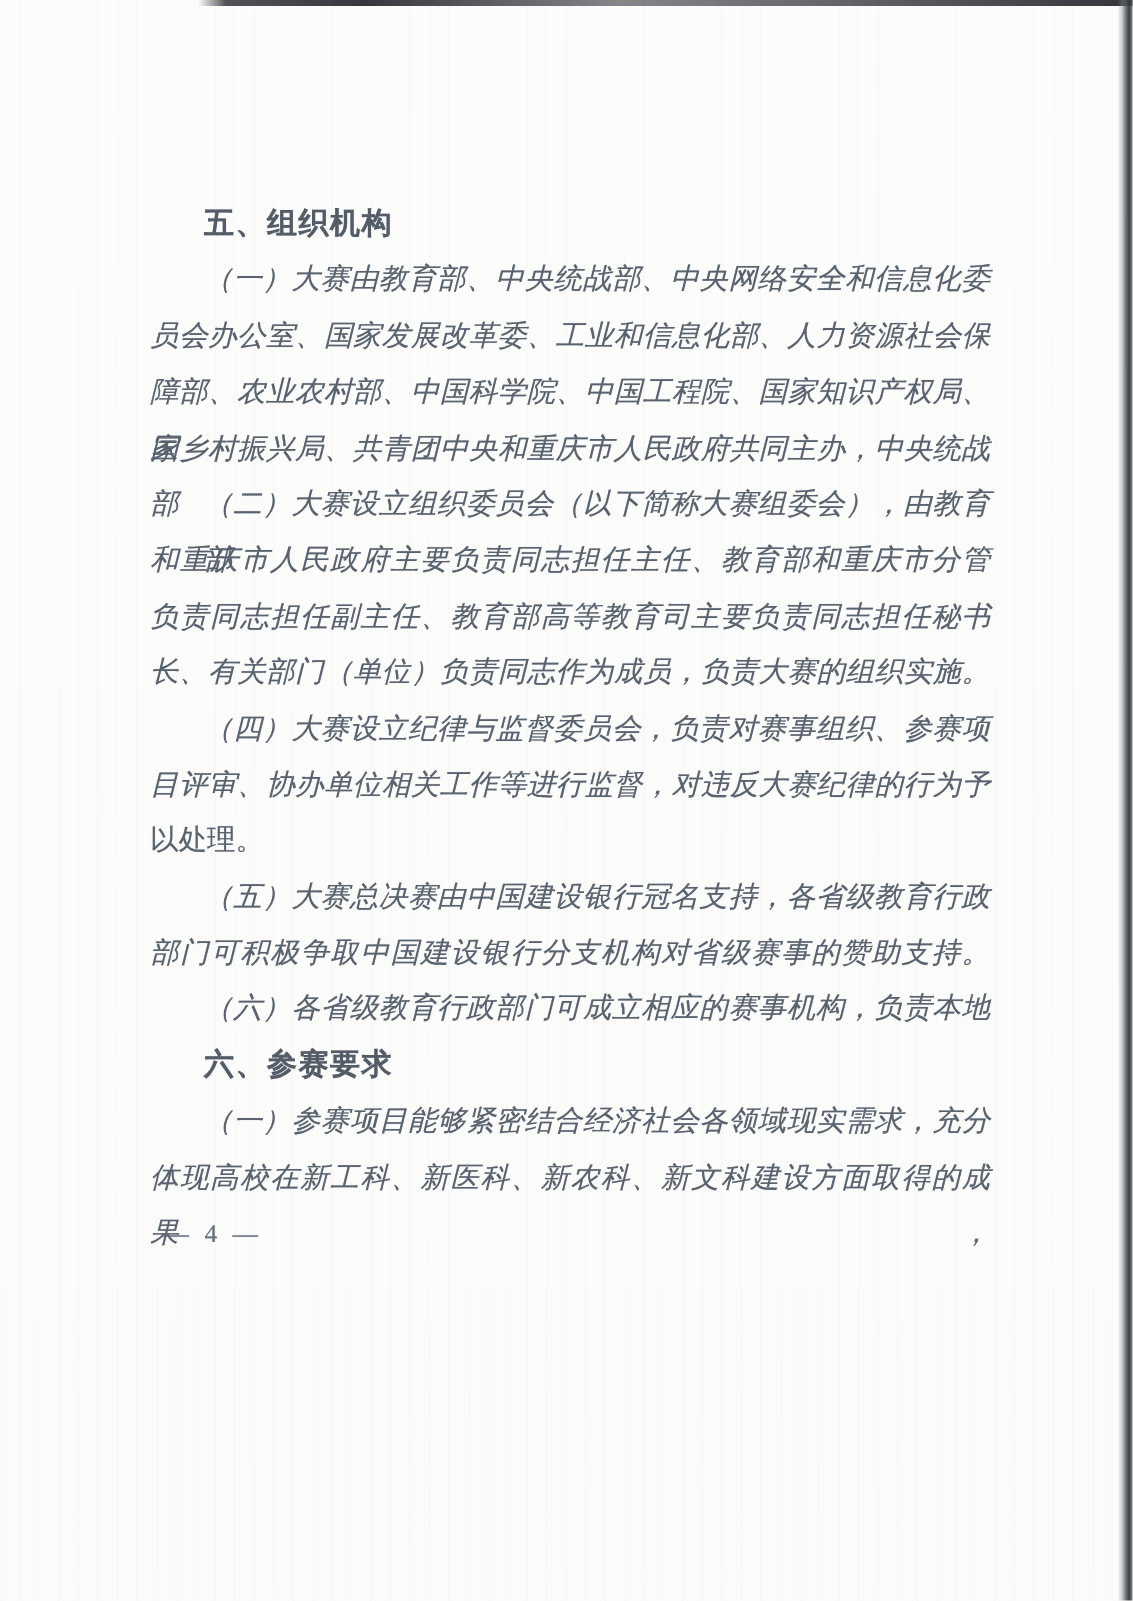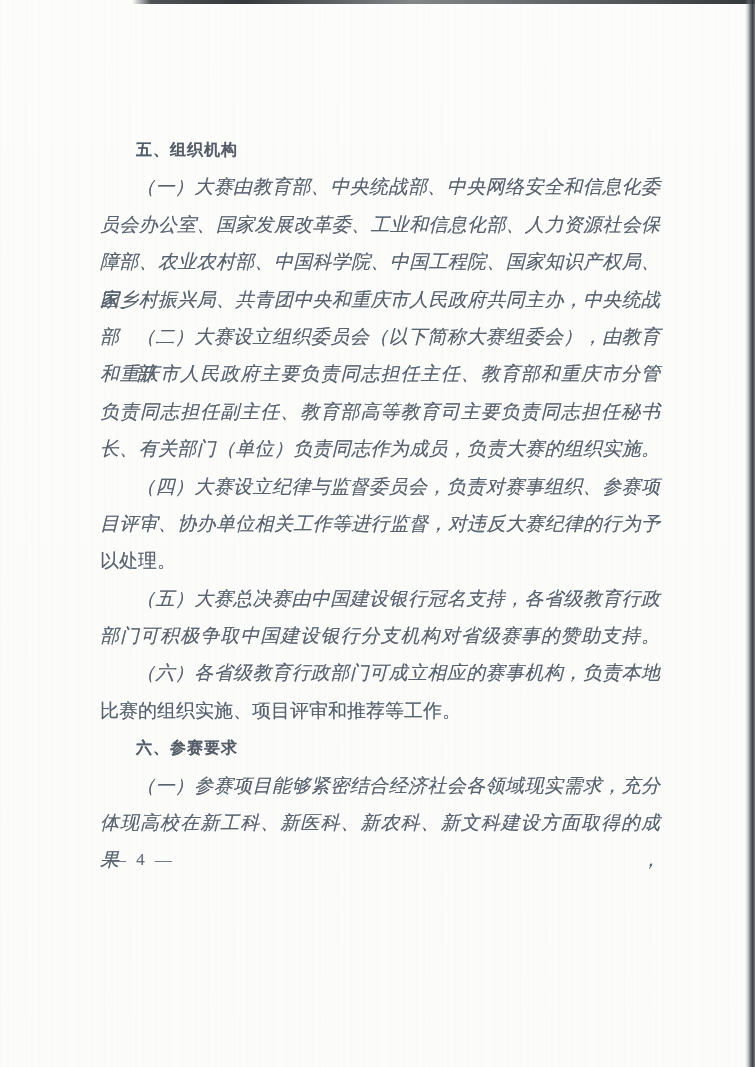--- a/index.html
+++ b/index.html
@@ -80,21 +80,21 @@
     font-style: italic;
   }
   
   .ind {
     padding-left: 36px;
   }
   
   .hd {
     font-family: "Liberation Sans", "DejaVu Sans", sans-serif;
     font-weight: 700;
-    font-size: 16px;
+    font-size: 20px;
     color: #535c67;
     letter-spacing: 1px;
   }
   .pg {
     padding-left: 9px;
     font-size: 17px;
     letter-spacing: 3px;
     color: #68717e;
   }
 </style>
@@ -112,21 +112,20 @@
     <div class="ln ind jst">（二）大赛设立组织委员会（以下简称大赛组委会），由教育部</div>
     <div class="ln jst">和重庆市人民政府主要负责同志担任主任、教育部和重庆市分管</div>
     <div class="ln jst">负责同志担任副主任、教育部高等教育司主要负责同志担任秘书</div>
     <div class="ln jst">长、有关部门（单位）负责同志作为成员，负责大赛的组织实施。</div>
     <div class="ln ind jst">（四）大赛设立纪律与监督委员会，负责对赛事组织、参赛项</div>
     <div class="ln jst">目评审、协办单位相关工作等进行监督，对违反大赛纪律的行为予</div>
     <div class="ln">以处理。</div>
     <div class="ln ind jst">（五）大赛总决赛由中国建设银行冠名支持，各省级教育行政</div>
     <div class="ln jst">部门可积极争取中国建设银行分支机构对省级赛事的赞助支持。</div>
     <div class="ln ind jst">（六）各省级教育行政部门可成立相应的赛事机构，负责本地</div>
-    <div class="ln">比赛的组织实施、项目评审和推荐等工作。</div>
     <div class="ln ind hd">六、参赛要求</div>
     <div class="ln ind jst">（一）参赛项目能够紧密结合经济社会各领域现实需求，充分</div>
     <div class="ln jst">体现高校在新工科、新医科、新农科、新文科建设方面取得的成果，</div>
     <div class="ln pg">— 4 —</div>
   </div>
 
   <div class="edge-top"></div>
   <div class="edge-right"></div>
 </div>
 

